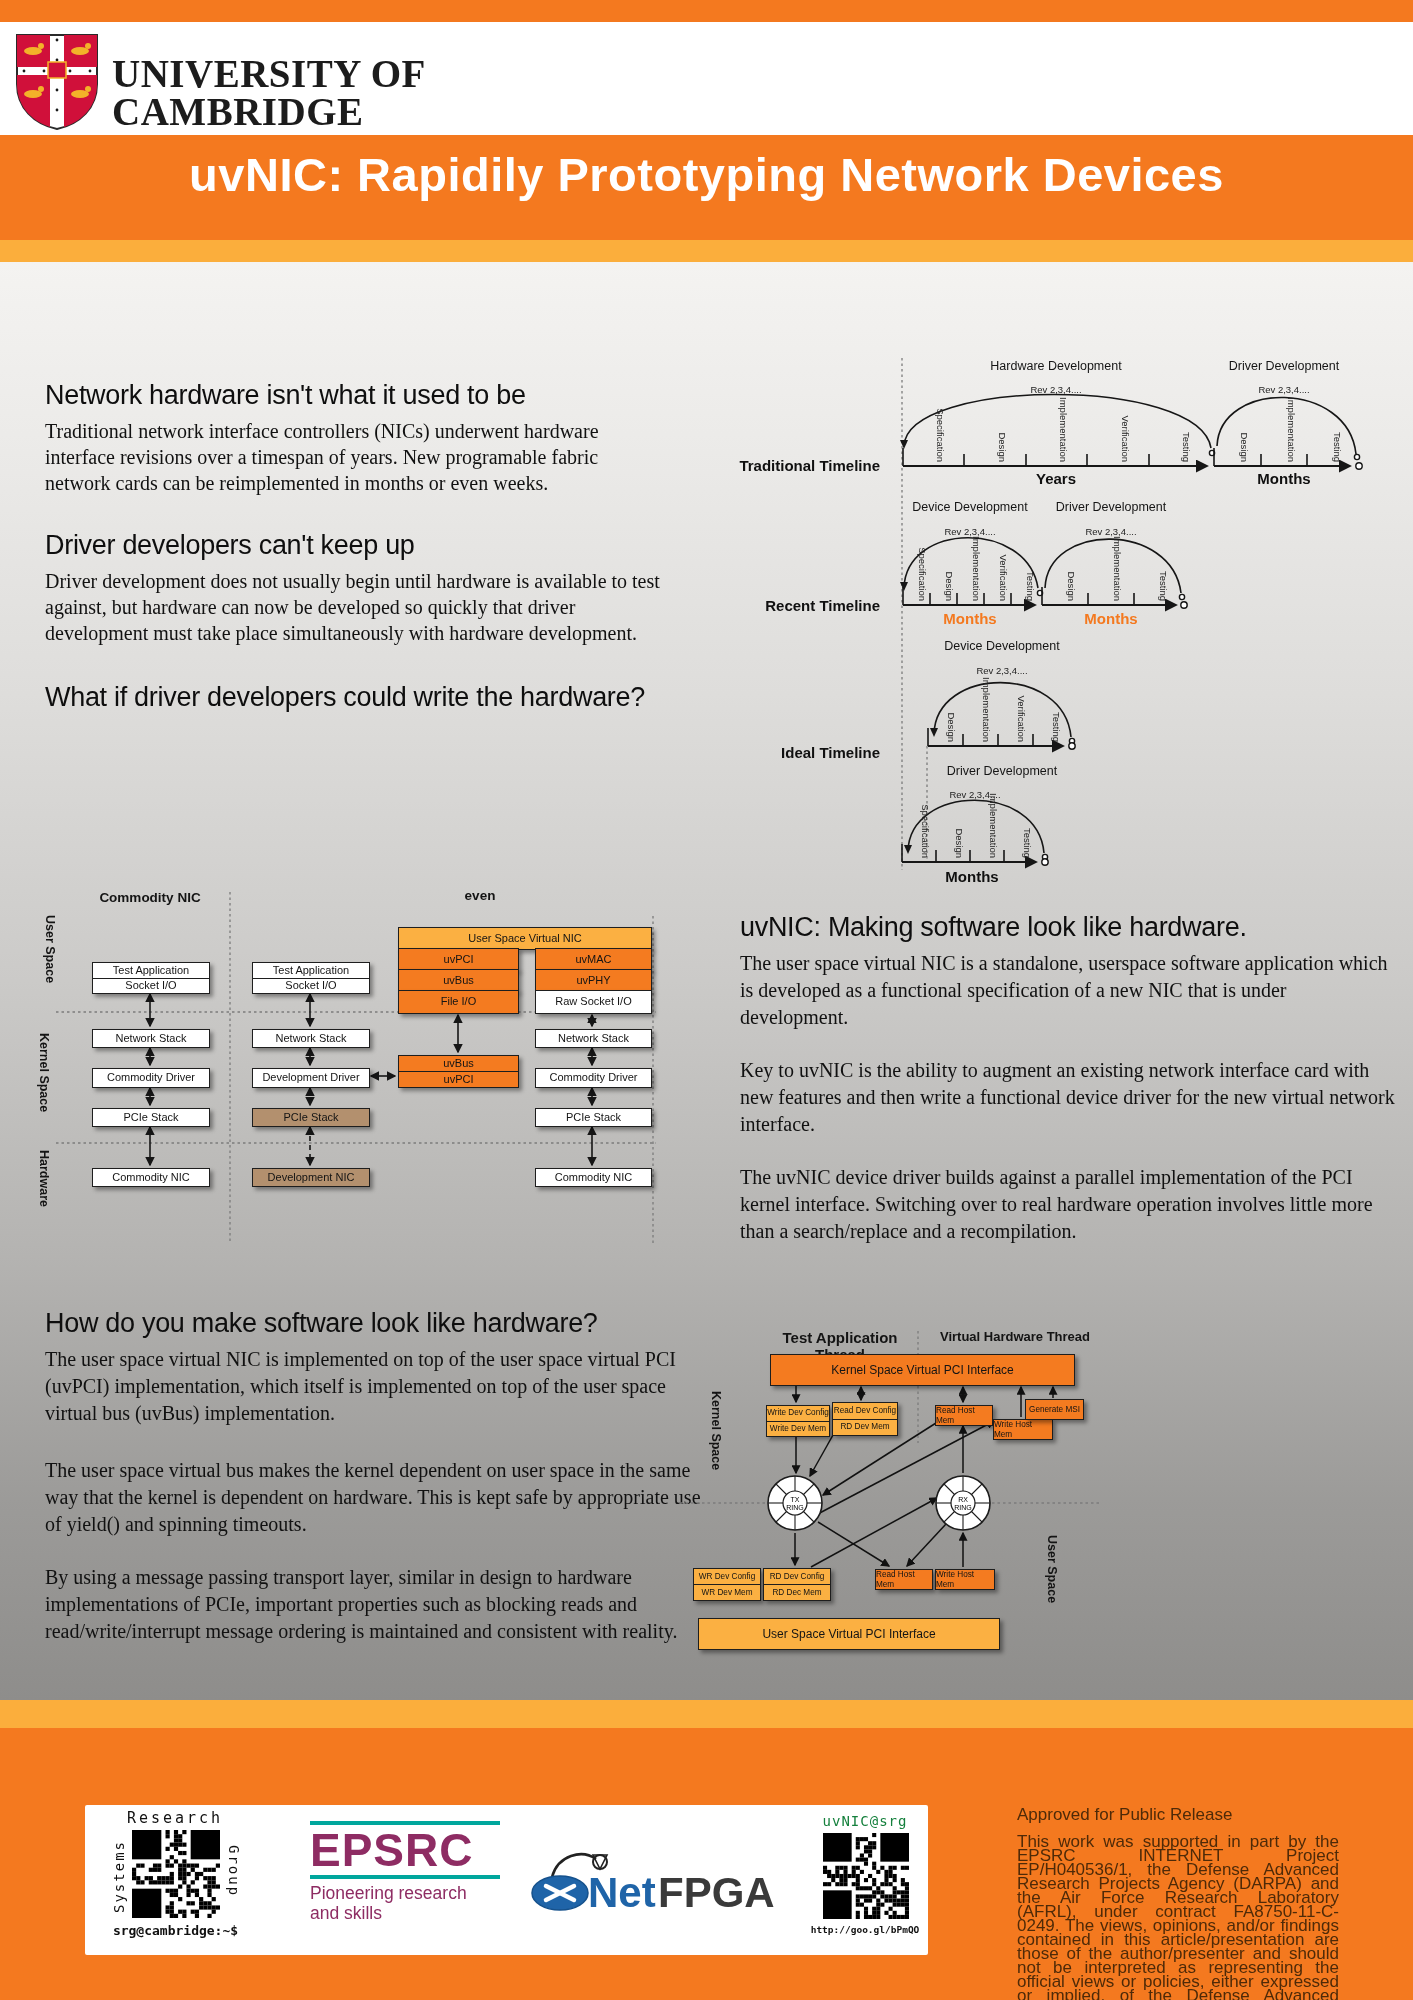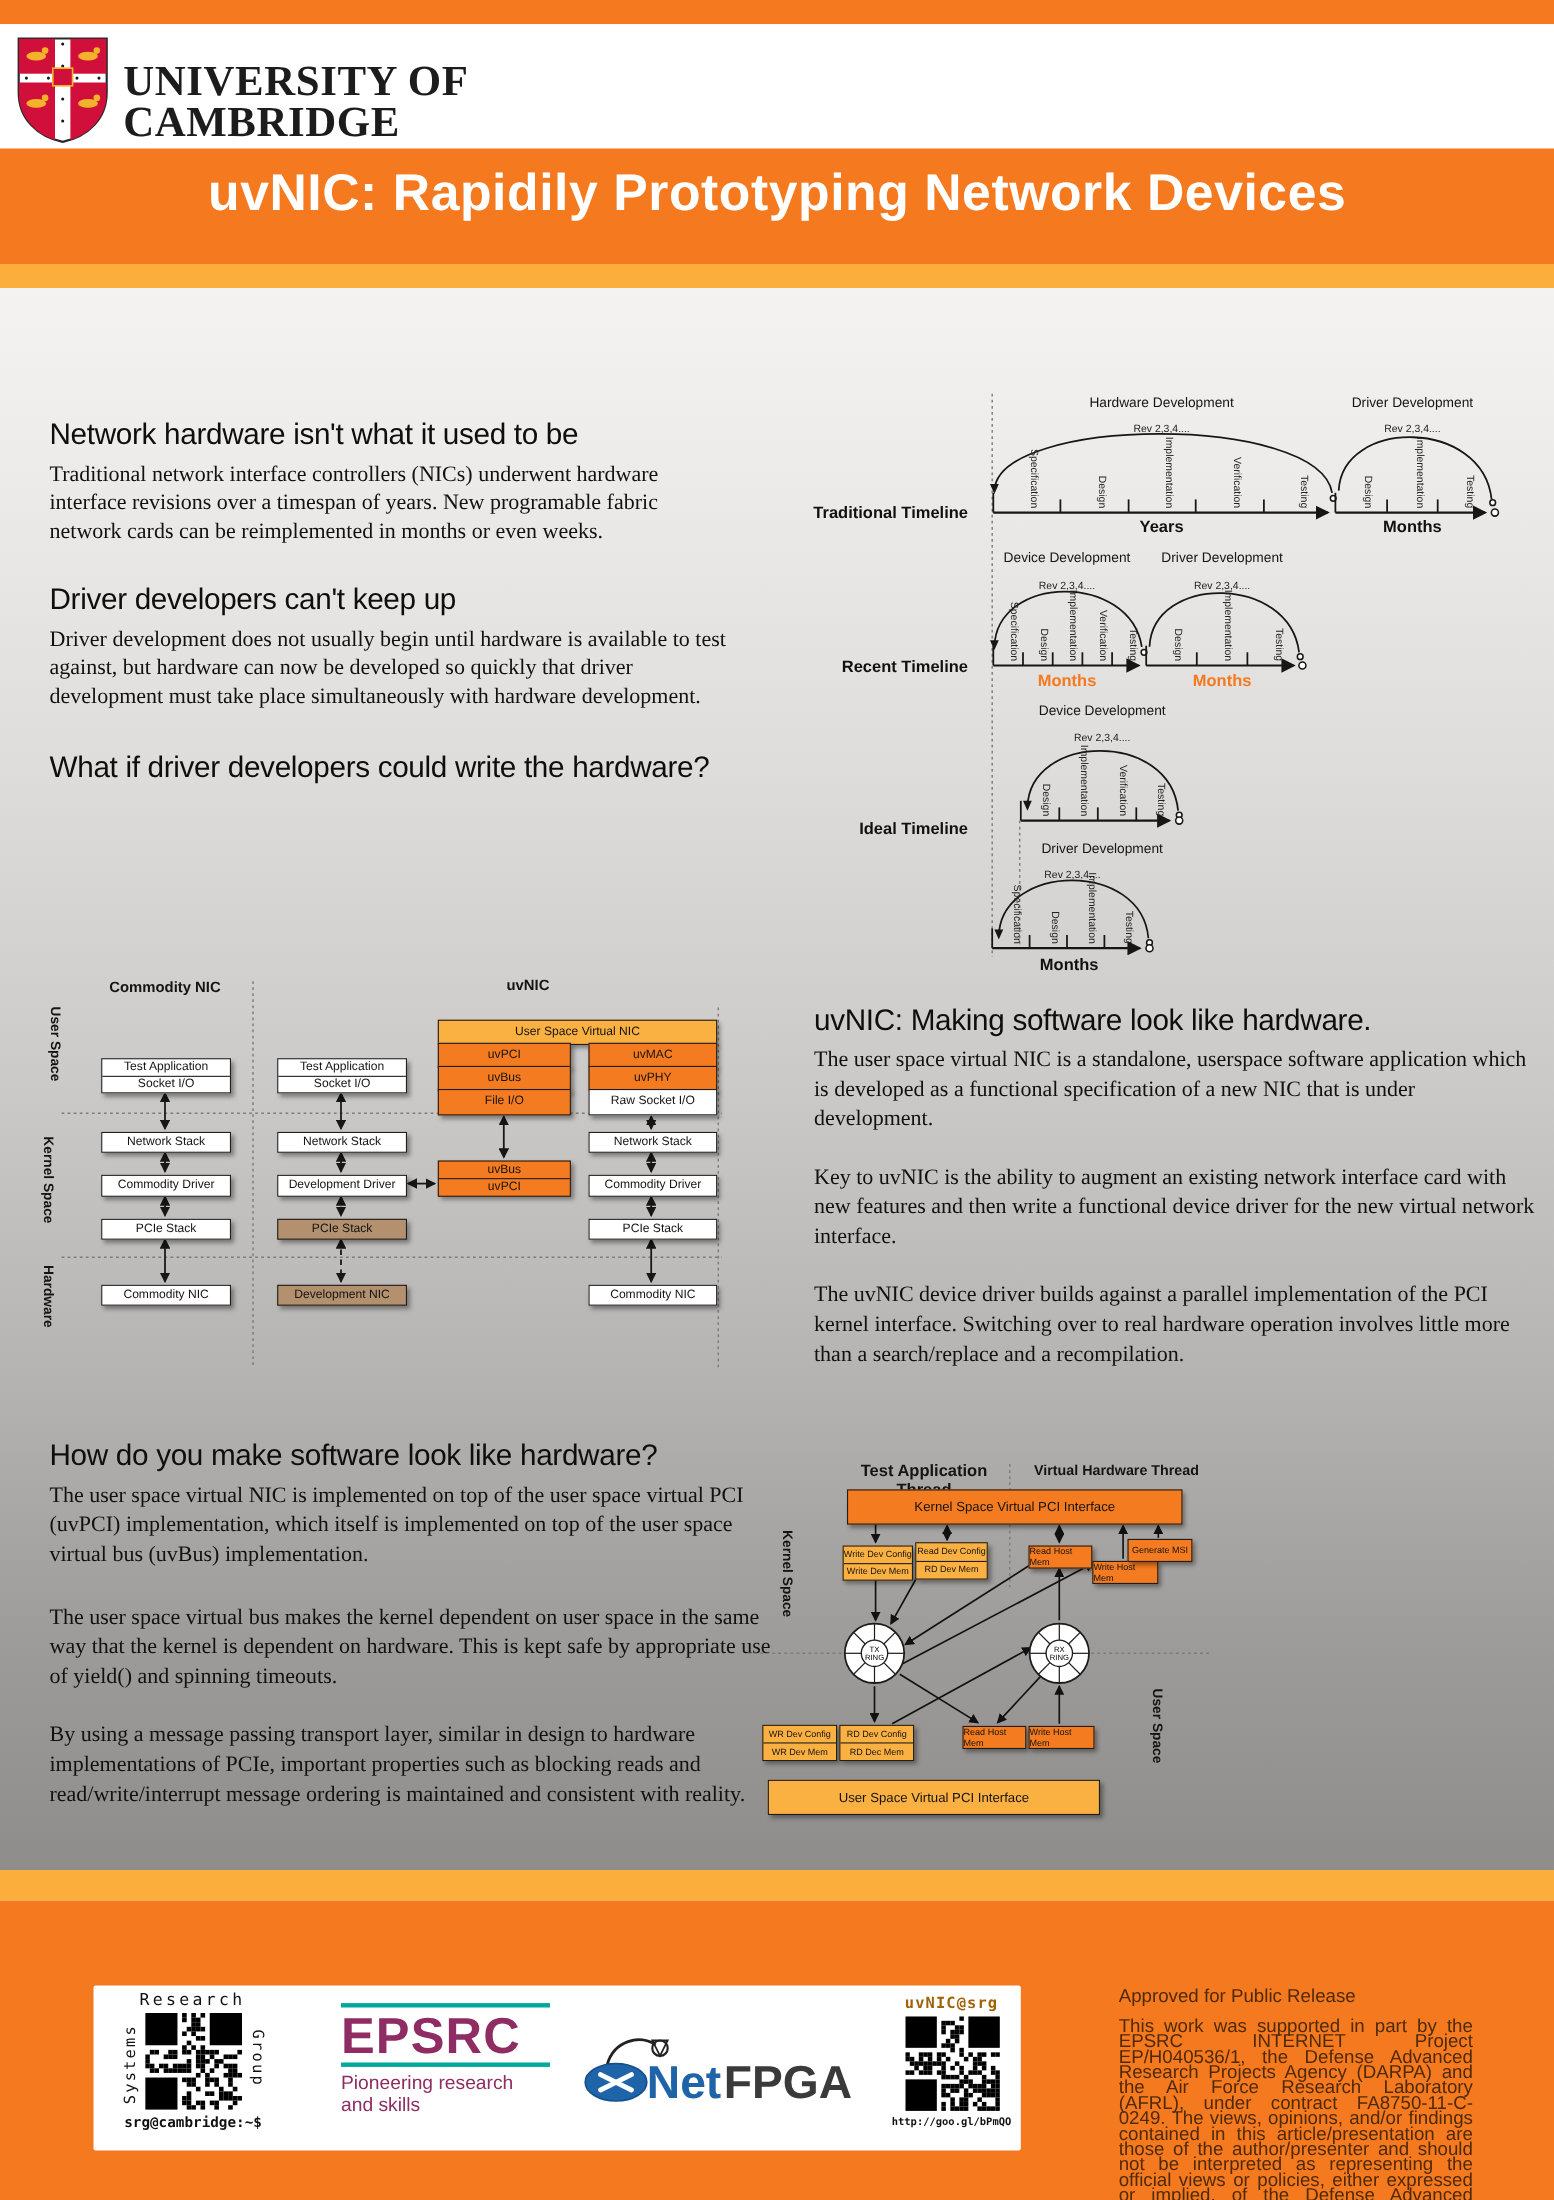--- a/index.html
+++ b/index.html
@@ -63,21 +63,21 @@
   
   .card{left:85px;top:1805px;width:843px;height:150px;background:#fff;border-radius:2px}
   .mono{font-family:"DejaVu Sans Mono",monospace}
   .srg-top{left:30px;top:4px;width:120px;text-align:center;font-size:15px;letter-spacing:3px;color:#111}
   .srg-cap{left:8px;top:118px;width:165px;text-align:center;font-weight:bold;font-size:13px;color:#111}
   .srg-side{position:absolute;font-size:14px;letter-spacing:2px;color:#111;white-space:nowrap}
   .epsrc{left:225px;top:16px;width:190px}
   .epsrc .bar{height:4px;background:#00a79d}
   .epsrc .name{font-size:46px;font-weight:bold;color:#8e2c63;line-height:1.05;letter-spacing:1px;margin:1px 0 1px 0}
   .epsrc .tag{font-size:17.5px;color:#8e2c63;line-height:1.12;margin-top:5px}
-  .qr2-title{left:720px;top:8px;width:120px;text-align:center;font-weight:bold;font-size:14px;letter-spacing:1px;color:#a16207}
+  .qr2-title{left:720px;top:8px;width:120px;text-align:center;font-weight:normal;font-size:14px;letter-spacing:1px;color:#15803d}
   .qr2-url{left:705px;top:119px;width:150px;text-align:center;font-weight:bold;font-size:9.5px;color:#111}
   svg.qr rect{fill:#000}
   .credits{left:1017px;top:1808px;width:322px;color:#4e2a08;font-size:17px;line-height:14px}
   .credits p{margin:0 0 13px 0;text-align:justify}
   .credits .first{text-align:left}
 </style>
 </head>
 <body>
 
 <div class="poster">
@@ -287,21 +287,21 @@
           <line x1="562" y1="200" x2="562" y2="217"></line>
             <line x1="562" y1="239" x2="562" y2="277"></line>
         </g>
         <g class="arrowd" marker-start="url(#arrB)" marker-end="url(#arrB)">
           <line x1="280" y1="200" x2="280" y2="217"></line>
             <line x1="280" y1="239" x2="280" y2="277"></line>
         </g>
       </svg>
 
       <div class="dtitle" style="left:40px;top:2px;width:160px">Commodity NIC</div>
-      <div class="dtitle" style="left:350px;top:0;width:200px">uvNIC</div>
+      <div class="dtitle" style="left:350px;top:0;width:200px">even</div>
 
       <div class="vlabel" style="left:27px;top:27px">User Space</div>
       <div class="vlabel" style="left:21px;top:145px">Kernel Space</div>
       <div class="vlabel" style="left:21px;top:262px">Hardware</div>
 
       <div class="box col" style="left:62px;top:74px;width:116px;height:30px">
         <div class="row">Test Application</div>
         <div class="row">Socket I/O</div>
       </div>
       <div class="box" style="left:62px;top:141px;width:116px;height:17px">Network Stack</div>

